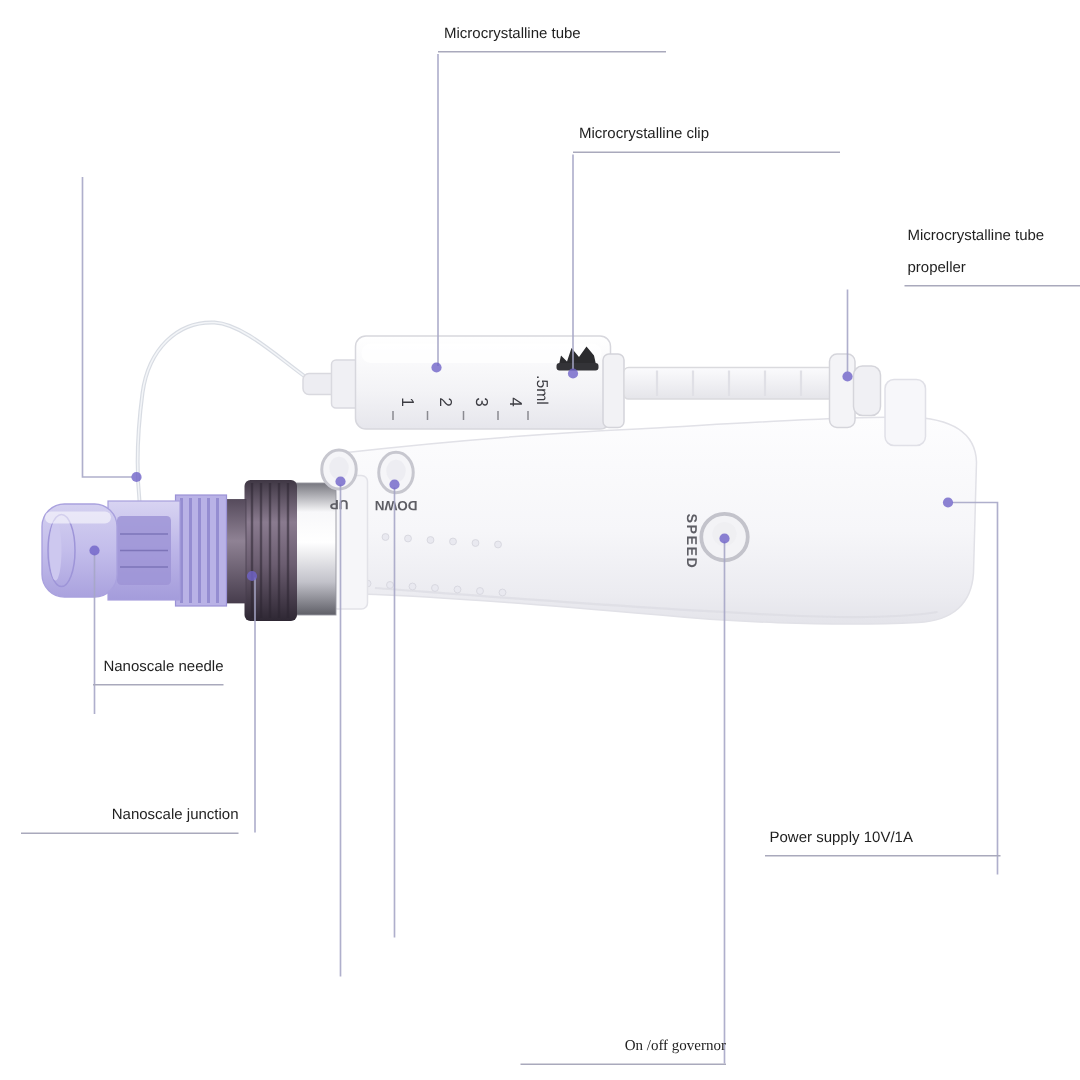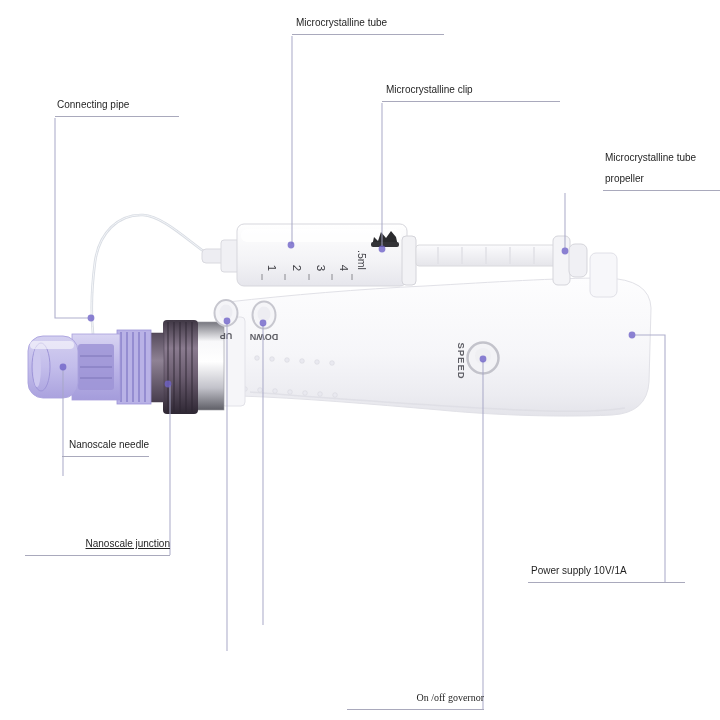--- a/index.html
+++ b/index.html
@@ -225,28 +225,27 @@
       <circle class="leader-dot" cx="168" cy="384" r="3.4"></circle>
       <circle class="leader-dot" cx="227" cy="321" r="3.4"></circle>
       <circle class="leader-dot" cx="263" cy="323" r="3.4"></circle>
       <circle class="leader-dot" cx="483" cy="359" r="3.4"></circle>
       <circle class="leader-dot" cx="632" cy="335" r="3.4"></circle>
     </g>
   </svg>
 
   <div class="label nowrap" style="left:292px;top:12px;width:148px;padding-left:4px;">Microcrystalline tube</div>
 
-  <div class="label nowrap" style="left:55px;top:94px;width:122px;padding-left:2px;">Connecting pipe</div>
 
   <div class="label nowrap" style="left:382px;top:79px;width:174px;padding-left:4px;">Microcrystalline clip</div>
 
   <div class="label" style="left:558px;top:147px;width:127px;padding-left:2px;margin-left:45px;">Microcrystalline tube propeller</div>
 
   <div class="label center" style="left:62px;top:434px;width:87px;">Nanoscale needle</div>
 
-  <div class="label center" style="left:25px;top:533px;width:145px;text-decoration:underline;">Nanoscale junction</div>
+  <div class="label center" style="left:14px;top:533px;width:145px;">Nanoscale junction</div>
 
 
 
   <div class="label center" style="left:347px;top:687px;width:137px;font-family:Liberation Serif, serif;">On /off governor</div>
 
-  <div class="label nowrap" style="left:510px;top:560px;width:154px;padding-left:3px;margin-left:18px;">Power supply 10V/1A</div>
+  <div class="label nowrap" style="left:510px;top:548px;width:154px;padding-left:3px;">Power supply 10V/1A</div>
 </div>
 
 </body></html>

